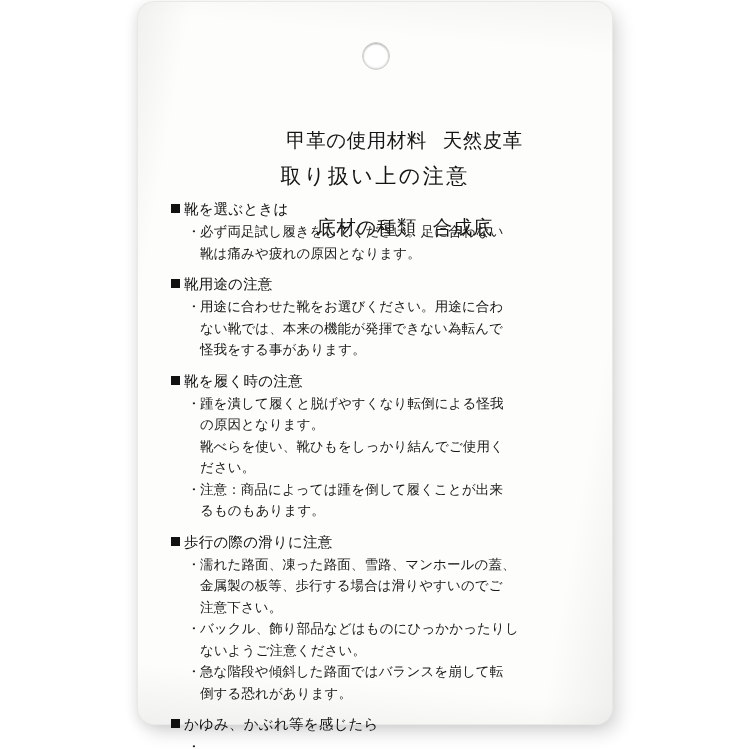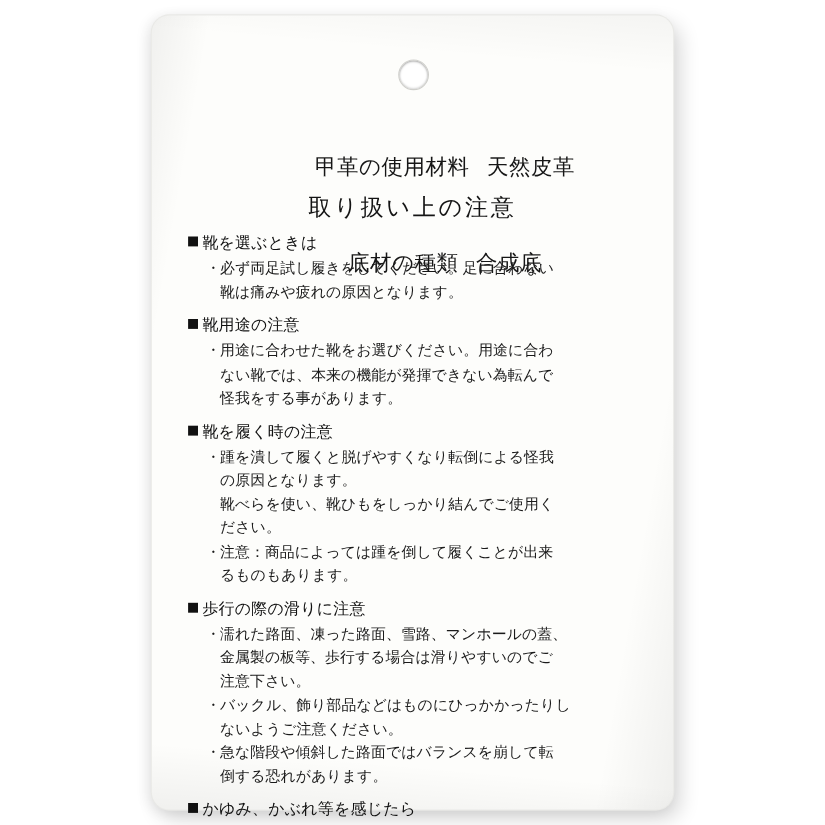--- a/index.html
+++ b/index.html
@@ -18,21 +18,21 @@
     position: relative;
     width: 750px;
     height: 750px;
     background: #ffffff;
   }
 
   
   .tag-card {
     position: absolute;
     left: 138px;
-    top: 14px;
+    top: 2px;
     width: 474px;
     height: 722px;
     background: #fdfdfb;
     border-radius: 16px;
     box-shadow:
       0 0 0 1px #e9e9e6,
       6px 8px 18px rgba(0,0,0,0.16),
       -4px 2px 12px rgba(0,0,0,0.07);
   }
 

